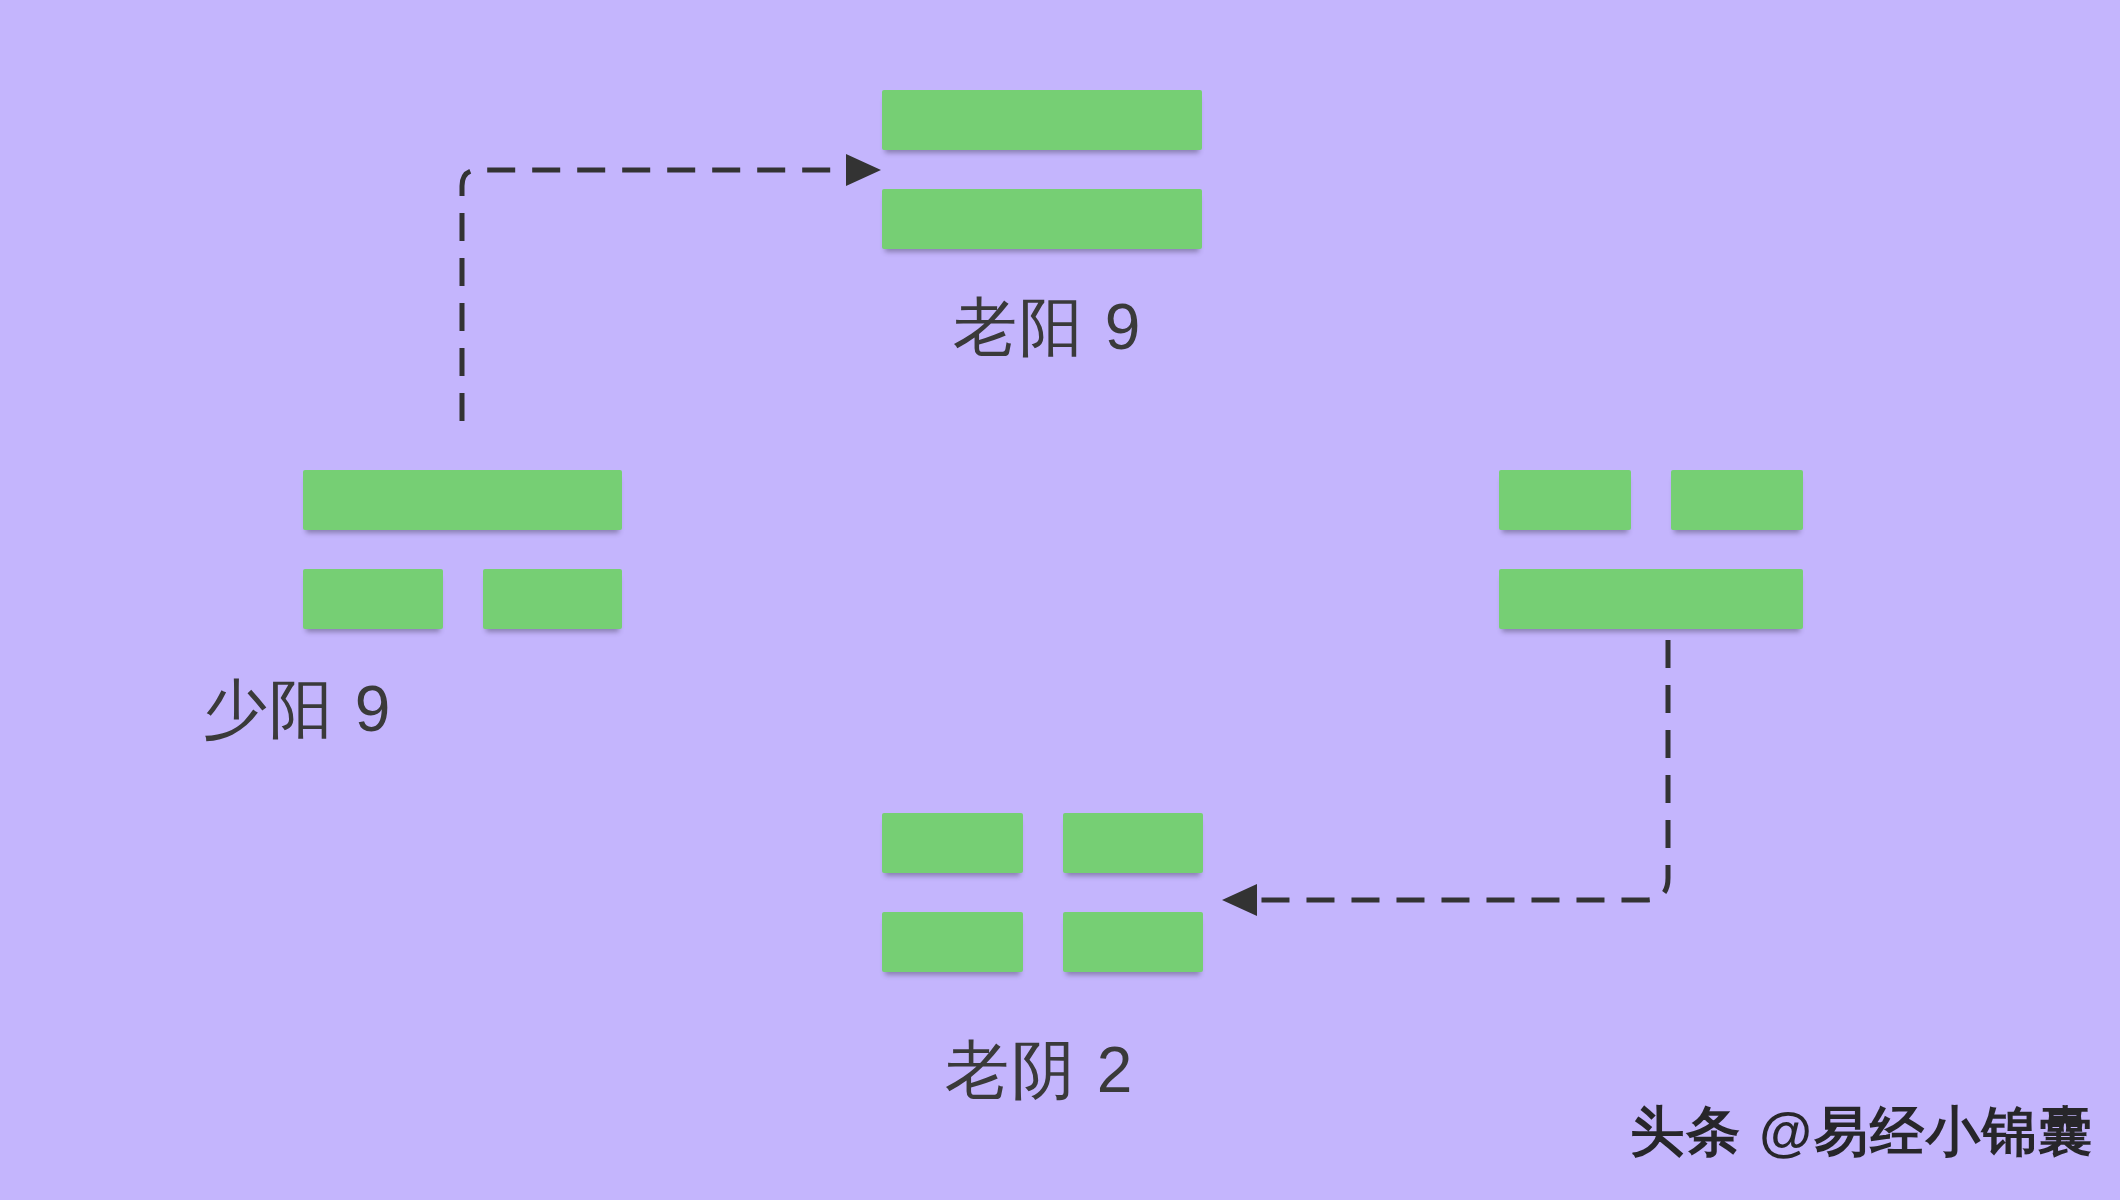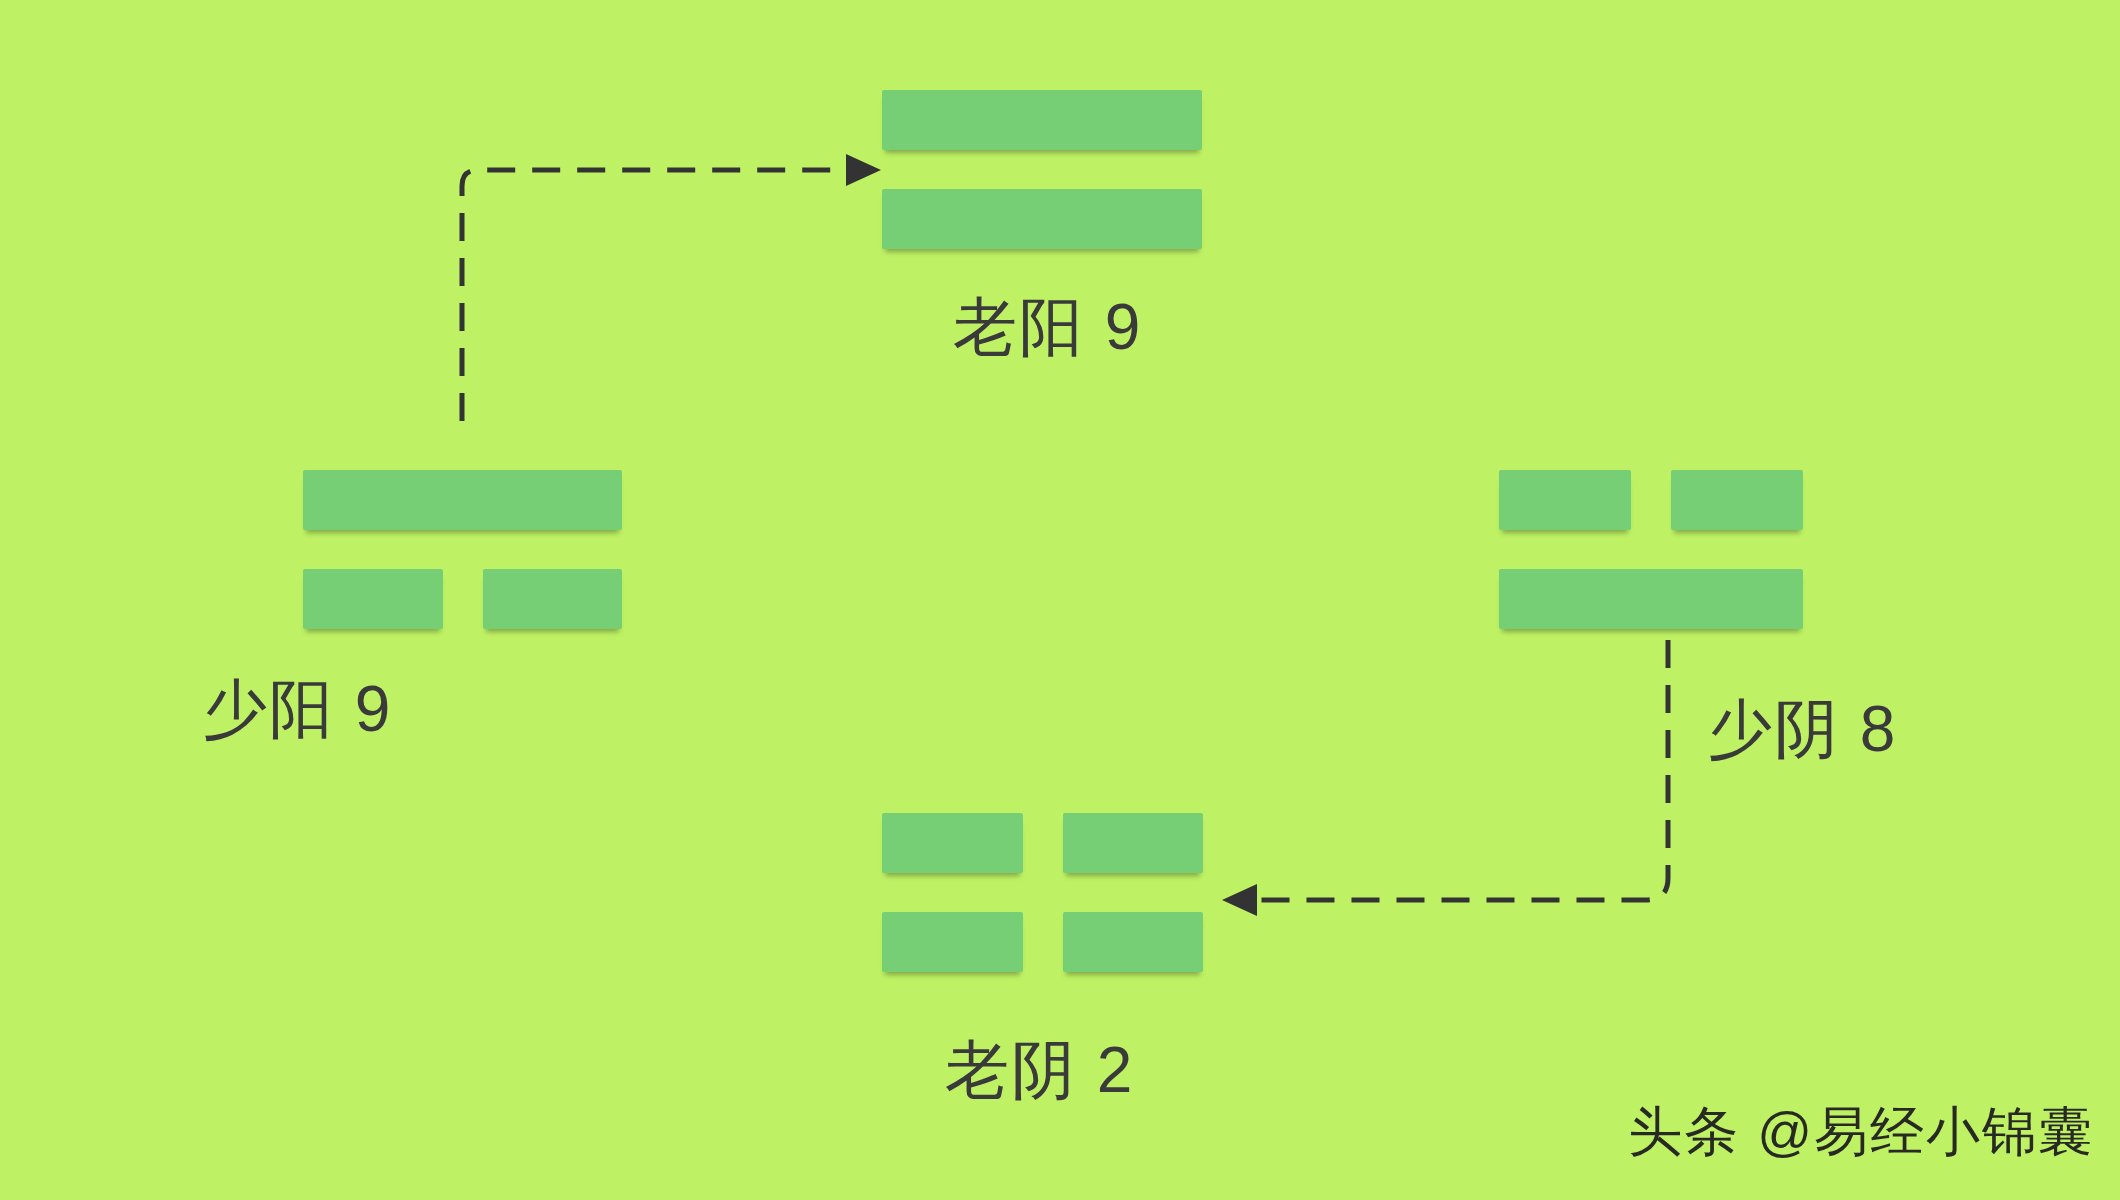--- a/index.html
+++ b/index.html
@@ -1,21 +1,21 @@
 <!DOCTYPE html>
 <html style="--bar: #76cf74; --arrow: #333333; --label: #3a3a3a; --watermark: #1f1f1f;"><head>
 <meta charset="utf-8">
 <style>
   html, body { margin: 0; padding: 0; }
   body {
     width: 2120px; height: 1200px; overflow: hidden;
     background: #ffffff;
     font-family: "Liberation Sans", "DejaVu Sans", sans-serif;
   }
-  .canvas { position: relative; width: 2120px; height: 1200px; background: #bef264; }
+  .canvas { position: relative; width: 2120px; height: 1200px; background: #c4b5fd; }
 
   .arrows { position: absolute; left: 0; top: 0; width: 2120px; height: 1200px; }
   .dash { fill: none; stroke: var(--arrow, #333); stroke-width: 5; stroke-dasharray: 28 17; }
   .head { fill: var(--arrow, #333); }
 
   .symbol { position: absolute; display: flex; flex-direction: column; gap: 39px; }
   .line {
     height: 60px; background: var(--bar, #76cf74); border-radius: 2px;
     box-shadow: 0 6px 5px -3px rgba(0,0,0,0.30);
   }
@@ -29,21 +29,21 @@
     box-shadow: 0 6px 5px -3px rgba(0,0,0,0.30);
   }
 
   .label {
     position: absolute; font-size: 64px; line-height: 1.1;
     color: var(--label, #3a3a3a); white-space: nowrap; letter-spacing: 2px;
   }
 
   .watermark {
     position: absolute; right: 26px; top: 1102px;
-    font-size: 54px; font-weight: 400; line-height: 1.1;
+    font-size: 54px; font-weight: 700; line-height: 1.1;
     color: var(--watermark, #1f1f1f); white-space: nowrap; letter-spacing: 2px;
     opacity: 0.95;
   }
 </style>
 </head>
 <body>
 
 <div class="canvas">
 
   <svg class="arrows" viewBox="0 0 2120 1200" xmlns="http://www.w3.org/2000/svg">
@@ -82,19 +82,18 @@
       <div class="line broken">
         <span class="seg"></span>
         <span class="seg"></span>
       </div>
     </div>
 
   <div class="label" style="left:953px; top:292px;">老阳 9</div>
 
   <div class="label" style="left:203px; top:674px;">少阳 9</div>
 
-  <div class="label" style="left:1708px; top:694px;">少阴 8</div>
 
   <div class="label" style="left:945px; top:1035px;">老阴 2</div>
 
   <div class="watermark">头条 @易经小锦囊</div>
 
 </div>
 
 </body></html>

